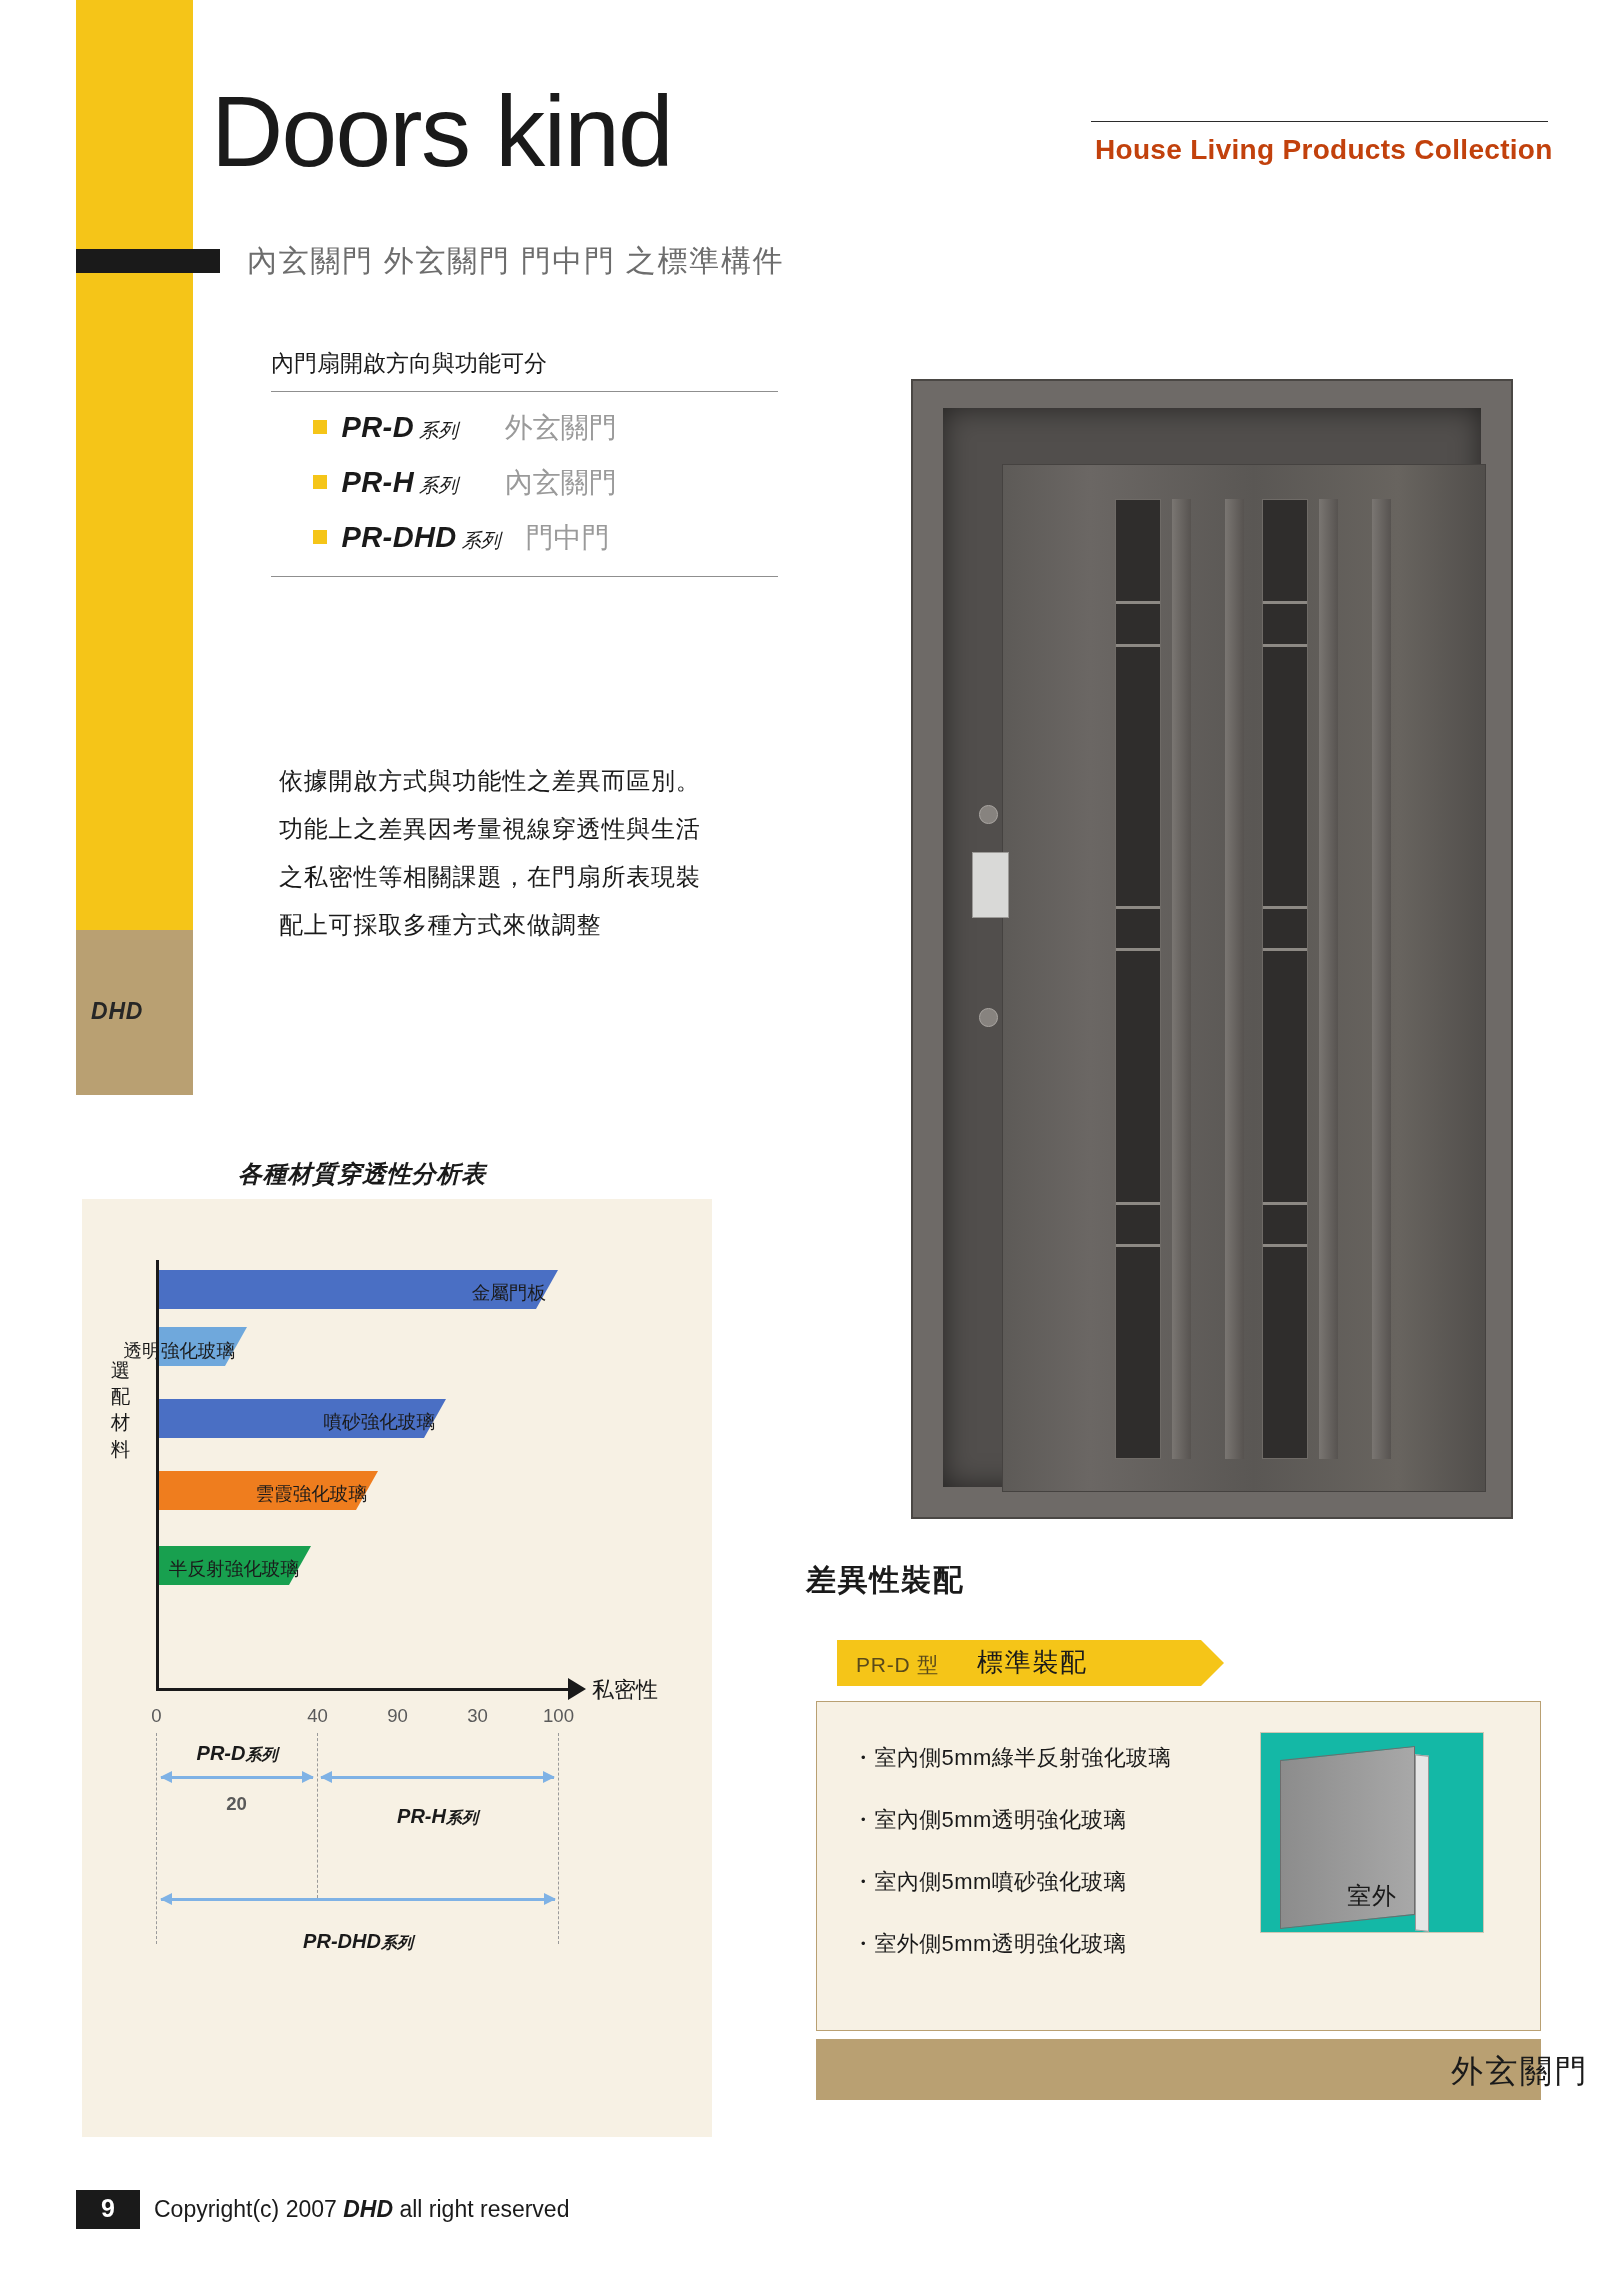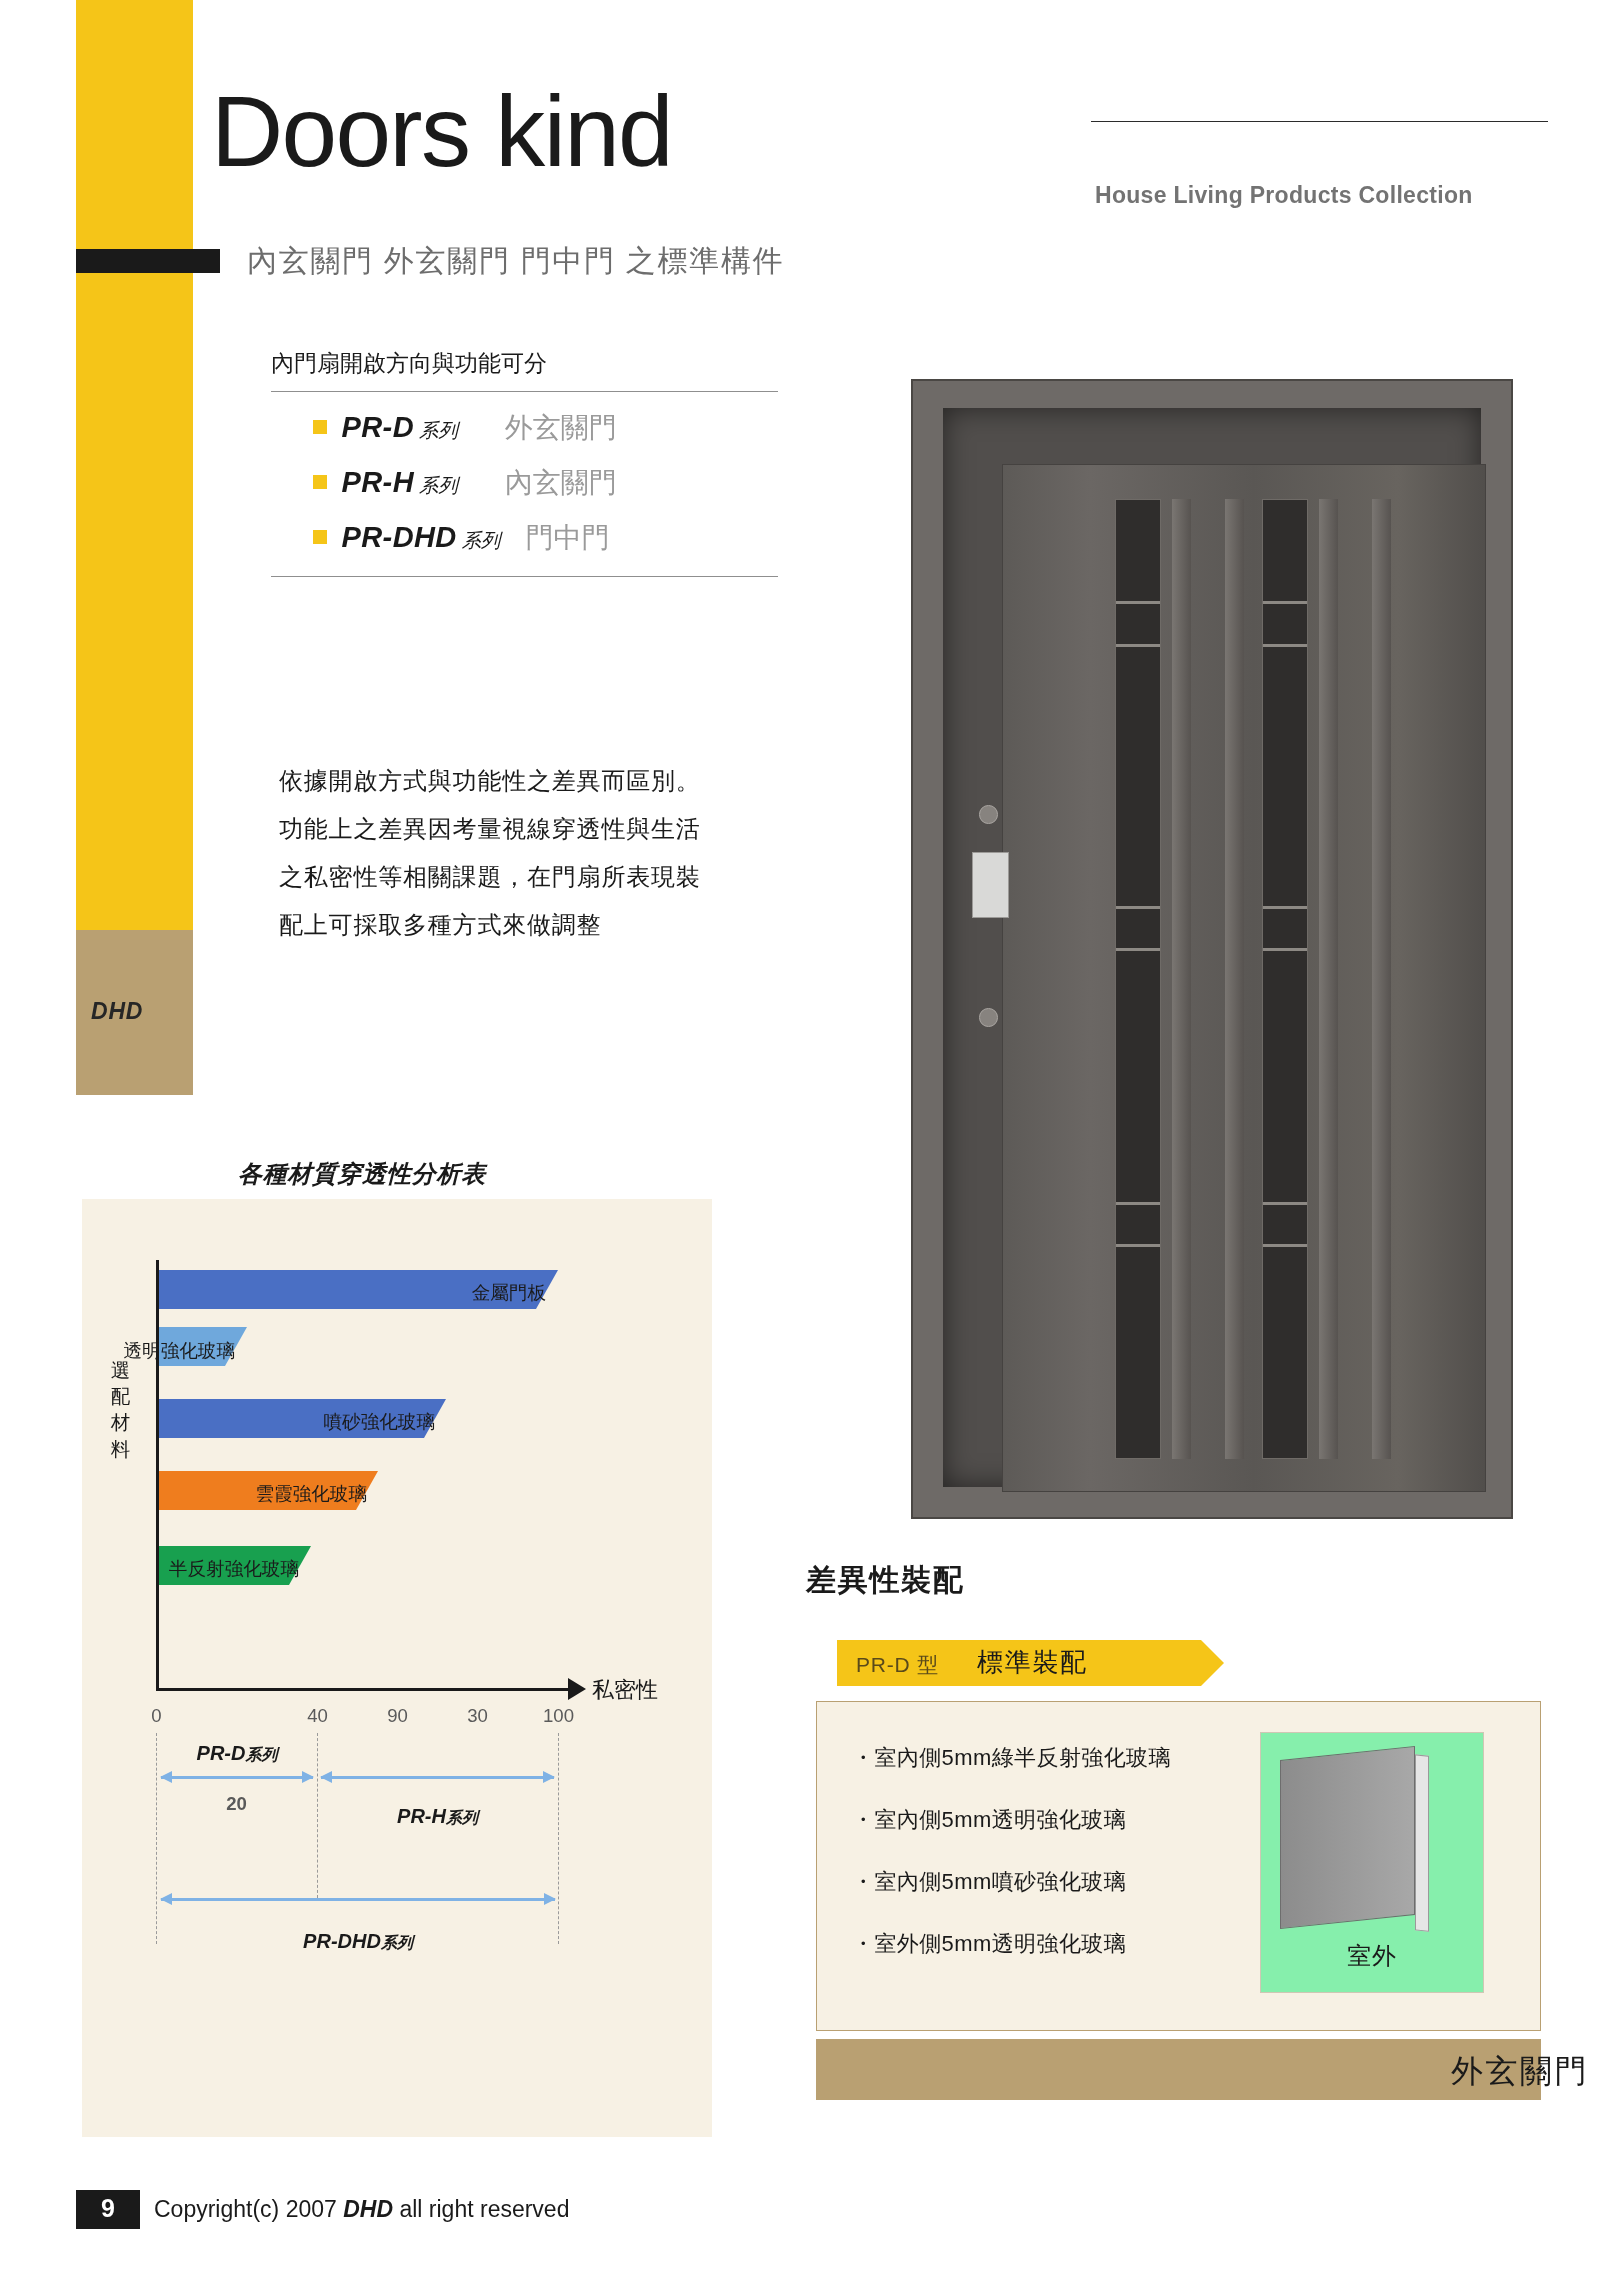--- a/index.html
+++ b/index.html
@@ -66,25 +66,24 @@
   }
   .collection-line {
     position: absolute;
     left: 1091px; top: 121px;
     width: 457px;
     border-top: 1.7px solid #2b2b2b;
   }
   .collection-text {
     position: absolute;
     left: 1095px; top: 134px;
-    font-size: 23px;
-    font-weight: bold;
-    color: #737373;
+    font-size: 28px;
+    font-weight: bold;
+    color: #c2410c;
     letter-spacing: 0.3px;
-    margin-top: 48px;
   }
 
   
   .series-block { position: absolute; left: 271px; top: 348px; width: 507px; }
   .series-head {
     font-size: 23px;
     color: #1a1a1a;
     padding-bottom: 12px;
   }
   .series-rule-top { border-top: 1.3px solid #8f8f8f; width: 507px; }
@@ -344,22 +343,22 @@
   }
   .spec-item {
     font-size: 22px;
     color: #1a1a1a;
     margin-bottom: 32px;
     letter-spacing: 0.4px;
   }
   .door-diagram {
     position: absolute;
     left: 1260px; top: 1732px;
-    width: 224px; height: 261px;
-    background: #86efac;
+    width: 224px; height: 201px;
+    background: #14b8a6;
     border: 0.8px solid #cfc7b4;
   }
   .dd-panel {
     position: absolute;
     left: 18.6px; top: 20px;
     width: 135px; height: 169px;
     background: linear-gradient(90deg,#8c8c8c,#a8a8a8);
     border: 0.8px solid #6d6d6d;
     transform: skewY(-6deg);
   }

